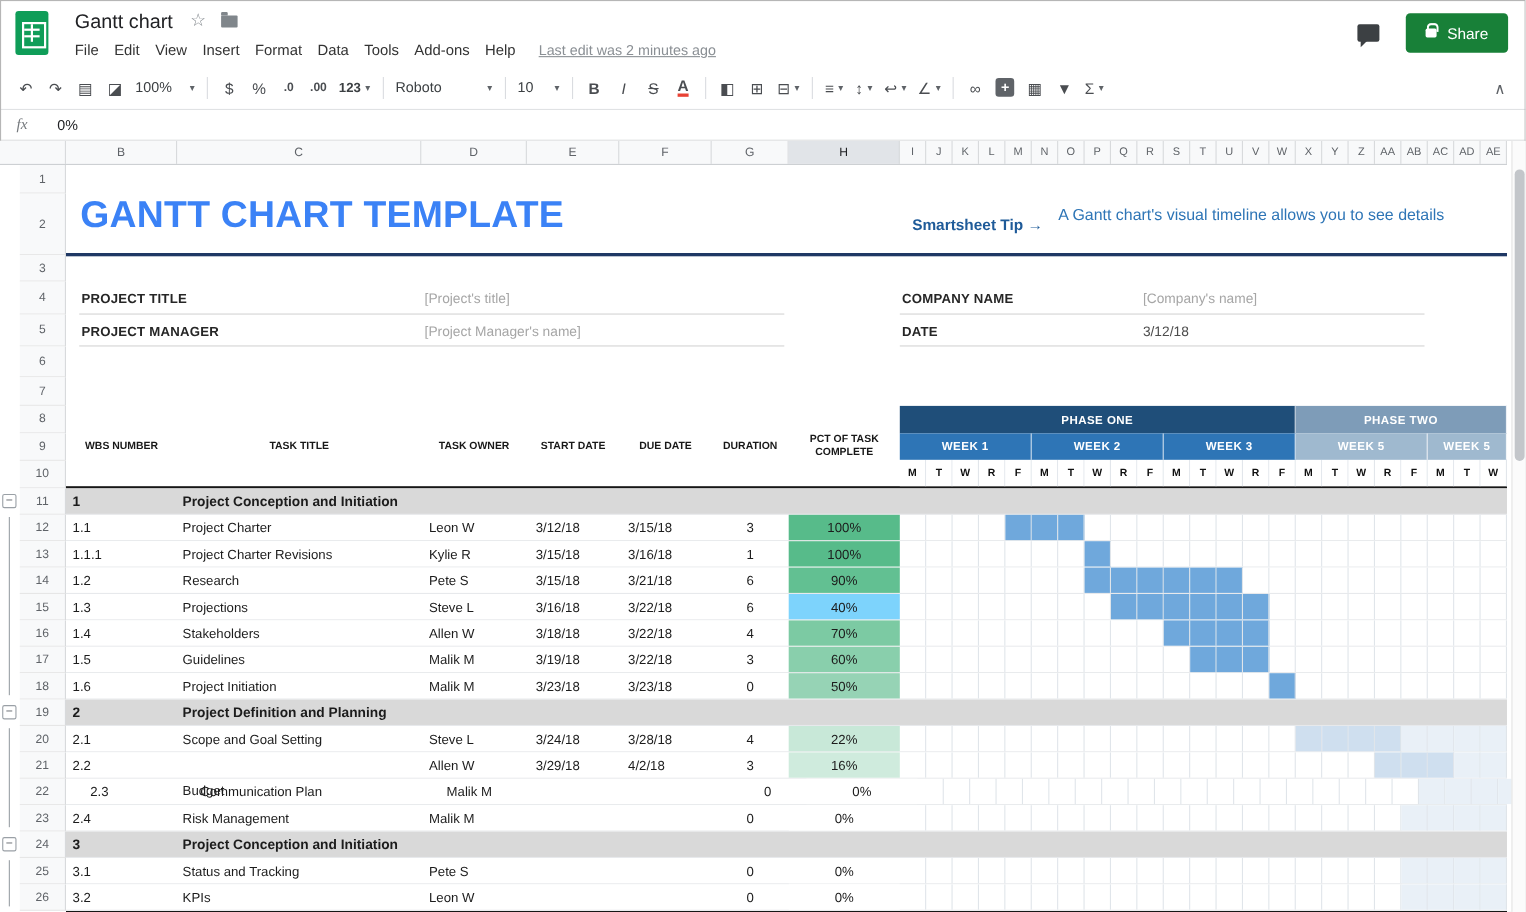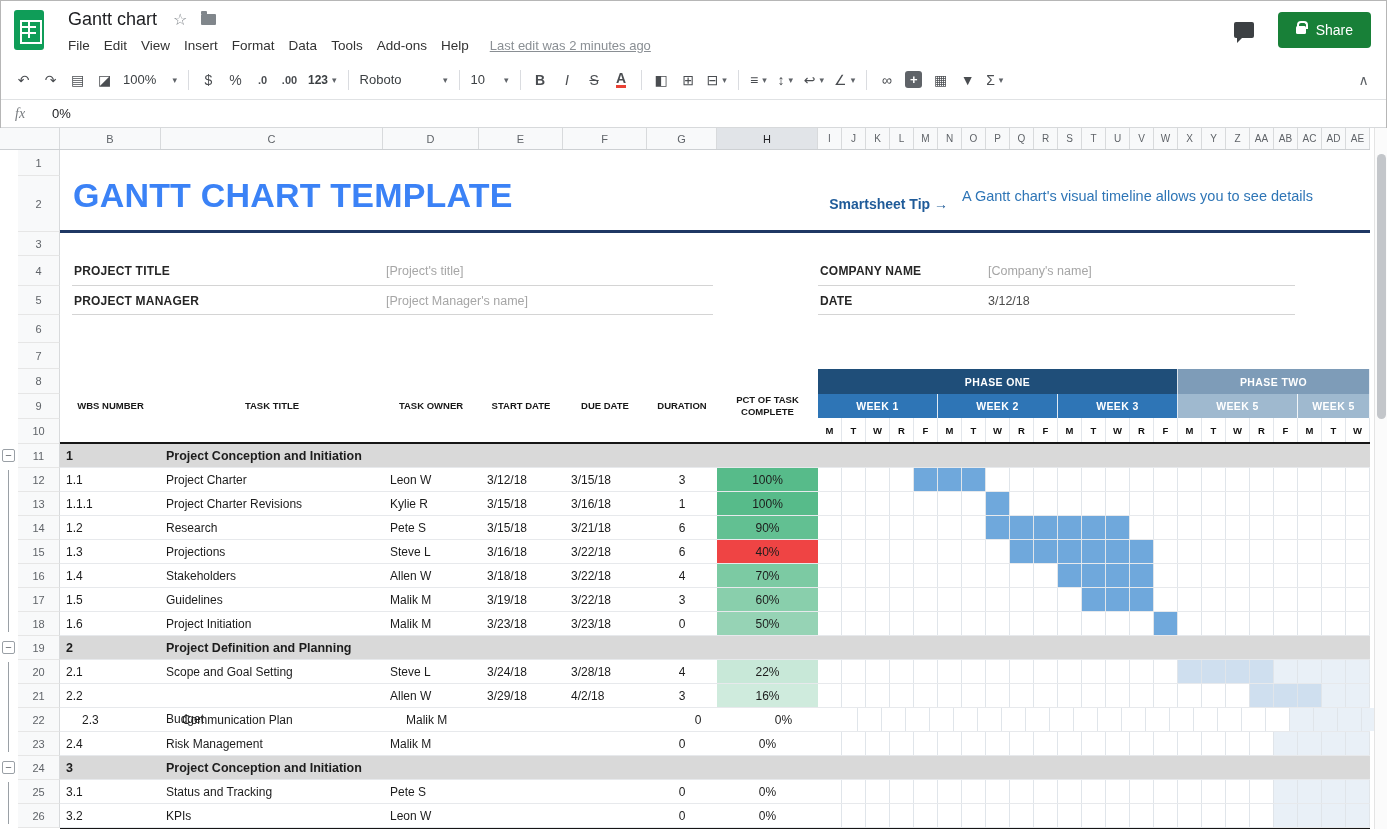--- a/index.html
+++ b/index.html
@@ -94,21 +94,21 @@
     font-size:14px; font-weight:bold; color:#1f5b99; white-space:nowrap; }
   .tip-text { position:absolute; left:902px; top:38px; font-size:14.5px; line-height:17.5px;
     color:#2e75b6; white-space:nowrap; }
   .frow { position:absolute; left:0; width:1310px; }
   .f4 { top:106px; height:30px; } .f5 { top:136px; height:29px; }
   .flab { position:absolute; top:0; height:100%; display:flex; align-items:center;
     font-size:12px; font-weight:bold; color:#262626; letter-spacing:0.2px; white-space:nowrap; }
   .fvalg { position:absolute; top:0; height:100%; display:flex; align-items:center;
     font-size:12.5px; color:#a6a6a6; white-space:nowrap; }
   .fvalg.dark { color:#4d4d4d; }
-  .pl { left:14px; } .pv { left:326px; } .cl { left:760px; } .cv { left:928px; }
+  .pl { left:14px; } .pv { left:326px; } .cl { left:760px; } .cv { left:979px; }
   .ul-l { position:absolute; left:12px; bottom:0; width:641px; border-bottom:1px solid #d4d4d4; }
   .ul-r { position:absolute; left:758px; bottom:0; width:477px; border-bottom:1px solid #d4d4d4; }
 
   
   .ghz { display:flex; height:75px; border-bottom:2px solid #161616; background:#fff; }
   .left-heads { width:758px; height:73px; display:flex; }
   .th { display:flex; align-items:center; justify-content:center; text-align:center;
     font-size:9.5px; font-weight:bold; color:#181818; line-height:11.5px; height:100%;
     flex:none; padding:0 10px; cursor:pointer; }
   .right-heads { width:552px; display:flex; flex-direction:column; }
@@ -550,21 +550,21 @@
               <div class="dc"></div>
             </div>
           </div>
           <div class="datarow">
             <div class="c wbsc" style="width: 101px;">1.3</div>
             <div class="c titlec" style="width: 222px;">Projections</div>
             <div class="c ownerc" style="width: 96px;">Steve L</div>
             <div class="c datec" style="width: 84px;">3/16/18</div>
             <div class="c datec" style="width: 84px;">3/22/18</div>
             <div class="c center" style="width: 70px;">6</div>
-            <div class="c center" style="width: 101px; background: #ef4444;">40%</div>
+            <div class="c center" style="width: 101px; background: #7dd3fc;">40%</div>
             <div class="days">
               <div class="dc"></div>
               <div class="dc"></div>
               <div class="dc"></div>
               <div class="dc"></div>
               <div class="dc"></div>
               <div class="dc"></div>
               <div class="dc"></div>
               <div class="dc"></div>
               <div class="dc" style="background: rgb(111, 168, 220);"></div>

